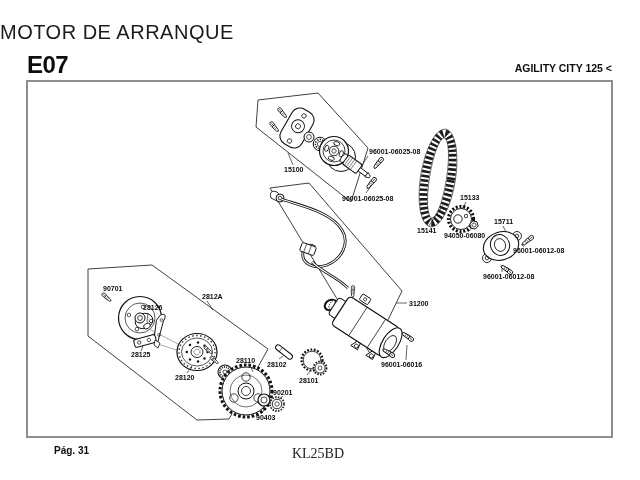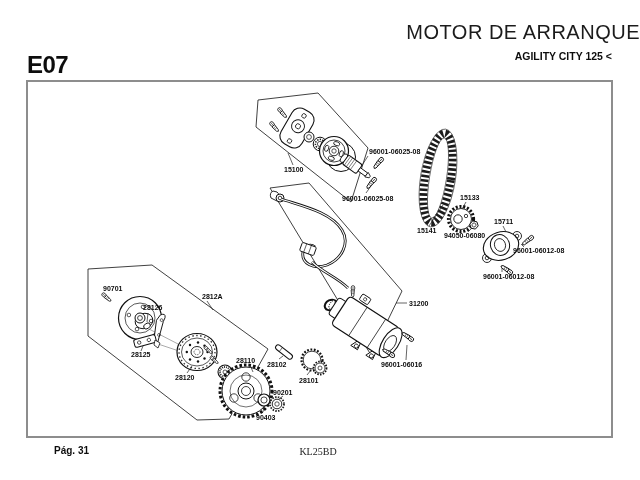--- a/index.html
+++ b/index.html
@@ -1,43 +1,43 @@
 <!DOCTYPE html>
 <html><head>
 <meta charset="utf-8">
 <style>
   html,body{margin:0;padding:0;}
   body{
     width:640px;height:480px;position:relative;background:#ffffff;
     font-family:"Liberation Sans",sans-serif;color:#141414;overflow:hidden;
   }
   .page-title{
-    position:absolute;top:21px;left:0;right:0;text-align:right;
-    font-size:20px;letter-spacing:.5px;color:#1b1b1b;margin-left:7px;
+    position:absolute;top:21px;left:0;right:0;text-align:left;
+    font-size:20px;letter-spacing:.5px;color:#1b1b1b;
   }
   .section-code{
     position:absolute;left:27px;top:51px;font-size:24px;font-weight:bold;color:#0d0d0d;
     letter-spacing:-.5px;
     text-align:right;
   }
   .model-name{
-    position:absolute;right:28px;top:50px;font-size:10.5px;font-weight:bold;color:#0d0d0d;
+    position:absolute;right:28px;top:62px;font-size:10.5px;font-weight:bold;color:#0d0d0d;
   }
   .diagram-frame{
     position:absolute;left:26px;top:80px;width:587px;height:358px;
     border:2px solid #8d8d8d;box-sizing:border-box;background:#fff;
   }
   svg.diagram{position:absolute;left:0;top:0;}
   .lbl{font:bold 7px "Liberation Sans",sans-serif;fill:#0b0b0b;}
   .footer-page{
     position:absolute;left:26px;top:445px;font-size:10px;font-weight:bold;color:#0d0d0d;padding-left:28px;
   }
   .footer-doc{
     position:absolute;left:0;right:4px;top:446px;text-align:center;
-    font-family:"Liberation Serif",serif;font-size:10px;color:#222;
+    font-family:"Liberation Serif",serif;font-size:14px;color:#222;
   }
 </style>
 </head>
 <body>
 
 <div>
 
   <div class="page-title">MOTOR DE ARRANQUE</div>
   <div class="section-code">E07</div>
   <div class="model-name">AGILITY CITY 125 &lt;</div>

